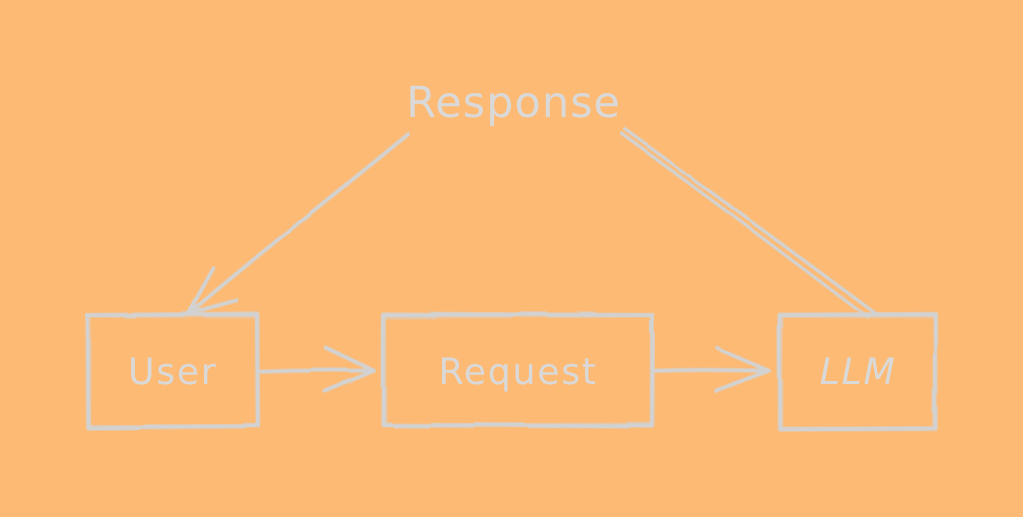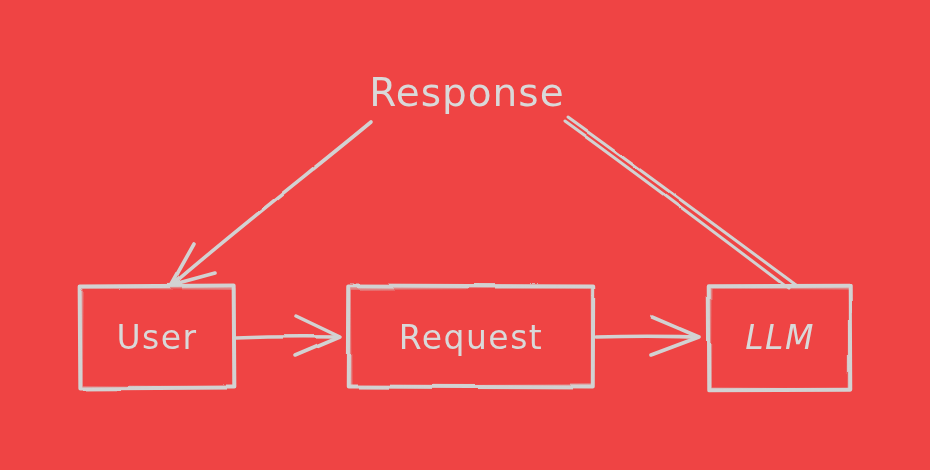--- a/index.html
+++ b/index.html
@@ -4,21 +4,21 @@
 <style>
   html, body {
     margin: 0;
     padding: 0;
     background: #151515;
   }
   .canvas {
     position: relative;
     width: 930px;
     height: 470px;
-    background: #ef4444;
+    background: #fdba74;
     overflow: hidden;
     font-family: "DejaVu Sans", sans-serif;
   }
   svg { display: block; }
   .stroke {
     fill: none;
     stroke: #d2d2d2;
     stroke-linecap: round;
     stroke-linejoin: round;
   }

